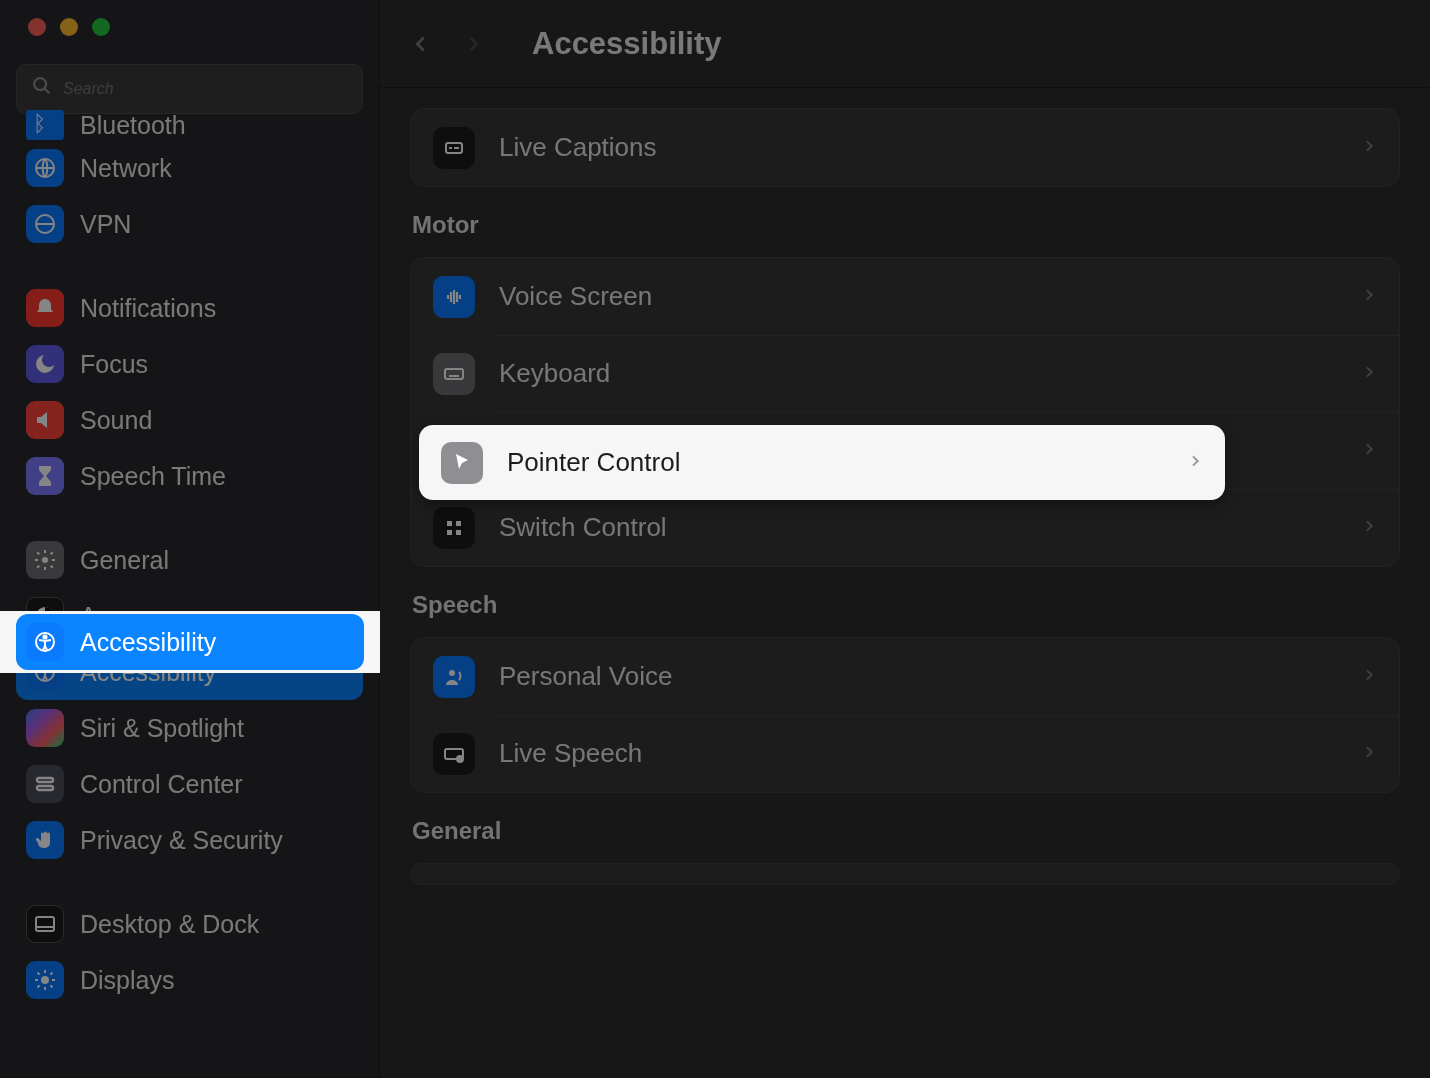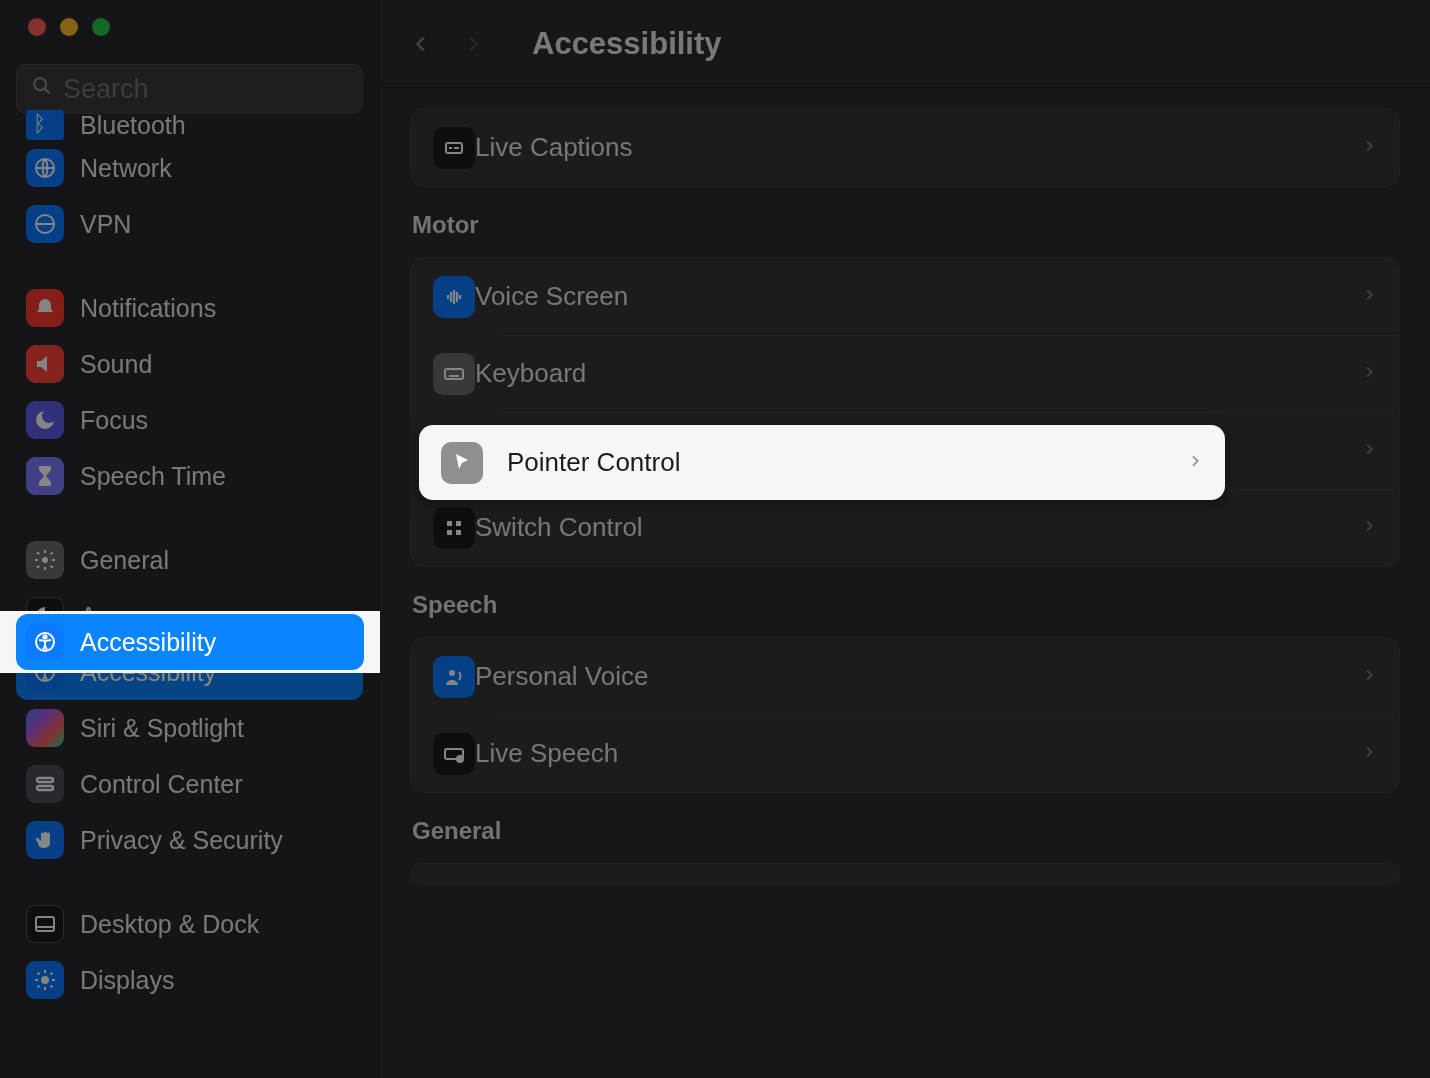--- a/index.html
+++ b/index.html
@@ -10,21 +10,21 @@
   
   .sidebar { width:380px; height:100%; background:#2a2a2c; border-right:1px solid #1e1e1f; display:flex; flex-direction:column; padding-top:18px; }
   .traffic-lights { display:flex; gap:14px; padding-left:28px; margin-bottom:28px; }
   .tl { width:18px; height:18px; border-radius:50%; }
   .tl.red { background:#ff5f57; }
   .tl.yellow { background:#febc2e; }
   .tl.green { background:#28c840; }
 
   .search-wrap { padding:0 16px; margin-bottom:14px; }
   .search-field { display:flex; align-items:center; gap:10px; background:#3a3a3c; border:1px solid #4a4a4c; border-radius:10px; height:50px; padding:0 14px; color:#8e8e93; font-size:24px; }
-  .search-field input { flex:1; background:transparent; border:none; outline:none; color:#fef9c3; font-size:27px; }
+  .search-field input { flex:1; background:transparent; border:none; outline:none; color:#fef9c3; font-size:16px;font-style:italic; }
 
   .sidebar-scroll { flex:1; overflow:hidden; padding:0 16px; margin-top:-18px; }
   .side-group { margin-bottom:28px; }
   .side-item { display:flex; align-items:center; gap:16px; height:56px; padding:0 10px; border-radius:12px; color:#e9e9ea; font-size:25px; font-weight:500; }
   .side-item.selected { background:#0a84ff; color:#fff; }
   .side-item .icon-box { width:38px; height:38px; border-radius:9px; display:flex; align-items:center; justify-content:center; flex:0 0 38px; }
   .side-item .icon-box svg, .side-item .icon-box span.glyph { width:24px; height:24px; }
 
   .ic-blue   { background:#0a7aff; }
   .ic-blue2  { background:#0a7aff; }
@@ -41,21 +41,21 @@
   .main { flex:1; background:#2c2c2e; display:flex; flex-direction:column; height:100%; }
   .toolbar { display:flex; align-items:center; gap:30px; height:88px; padding:0 30px; border-bottom:1px solid #1e1e1f; }
   .nav-btn { color:#7a7a7e; display:flex; align-items:center; }
   .nav-btn.fwd { color:#4a4a4e; }
   .page-title { color:#e9e9ea; font-size:31px; font-weight:700; margin-left:18px; }
 
   .content { flex:1; padding:20px 30px 40px 30px; overflow:hidden; }
   .section-label { color:#dcdcde; font-size:24px; font-weight:700; margin:24px 2px 18px 2px; }
 
   .card { background:#363638; border:1px solid #414143; border-radius:14px; overflow:hidden; }
-  .row { display:flex; align-items:center; height:77px; padding:0 22px; position:relative; }
+  .row { display:flex; align-items:center; gap:24px; height:77px; padding:0 22px; position:relative; }
   .row + .row::before { content:""; position:absolute; left:86px; right:0; top:0; height:1px; background:#414143; }
   .row .ric { width:42px; height:42px; border-radius:10px; display:flex; align-items:center; justify-content:center; flex:0 0 42px; }
   .row .label { flex:1; color:#e4e4e6; font-size:26px; font-weight:500; }
   .row .chev { color:#7a7a7e; }
 
   .r-black { background:#1c1c1e; }
   .r-blue  { background:#0a7aff; }
   .r-gray  { background:#6e6e73; }
 
   
@@ -128,34 +128,34 @@
       <div class="side-group">
         <div class="side-item">
           <span class="icon-box ic-reddish">
               <svg viewBox="0 0 24 24" fill="#fff">
                 <path d="M12 3a6 6 0 0 0-6 6v4l-2 3h16l-2-3V9a6 6 0 0 0-6-6z"></path>
               </svg>
             </span>
           <span>Notifications</span>
         </div>
         <div class="side-item">
+          <span class="icon-box ic-purple">
+              <svg viewBox="0 0 24 24" fill="#fff">
+                <path d="M21 13A9 9 0 1 1 11 3a7 7 0 0 0 10 10z"></path>
+              </svg>
+            </span>
+          <span>Focus</span>
+        </div>
+        <div class="side-item">
           <span class="icon-box ic-red">
               <svg viewBox="0 0 24 24" fill="#fff">
                 <path d="M4 9v6h4l6 5V4L8 9H4z"></path>
               </svg>
             </span>
           <span>Sound</span>
-        </div>
-        <div class="side-item">
-          <span class="icon-box ic-purple">
-              <svg viewBox="0 0 24 24" fill="#fff">
-                <path d="M21 13A9 9 0 1 1 11 3a7 7 0 0 0 10 10z"></path>
-              </svg>
-            </span>
-          <span>Focus</span>
         </div>
         <div class="side-item">
           <span class="icon-box ic-lilac">
               <svg viewBox="0 0 24 24" fill="#fff">
                 <path d="M6 2h12v4l-5 6 5 6v4H6v-4l5-6-5-6V2z"></path>
               </svg>
             </span>
           <span>Speech Time</span>
         </div>
       </div>

